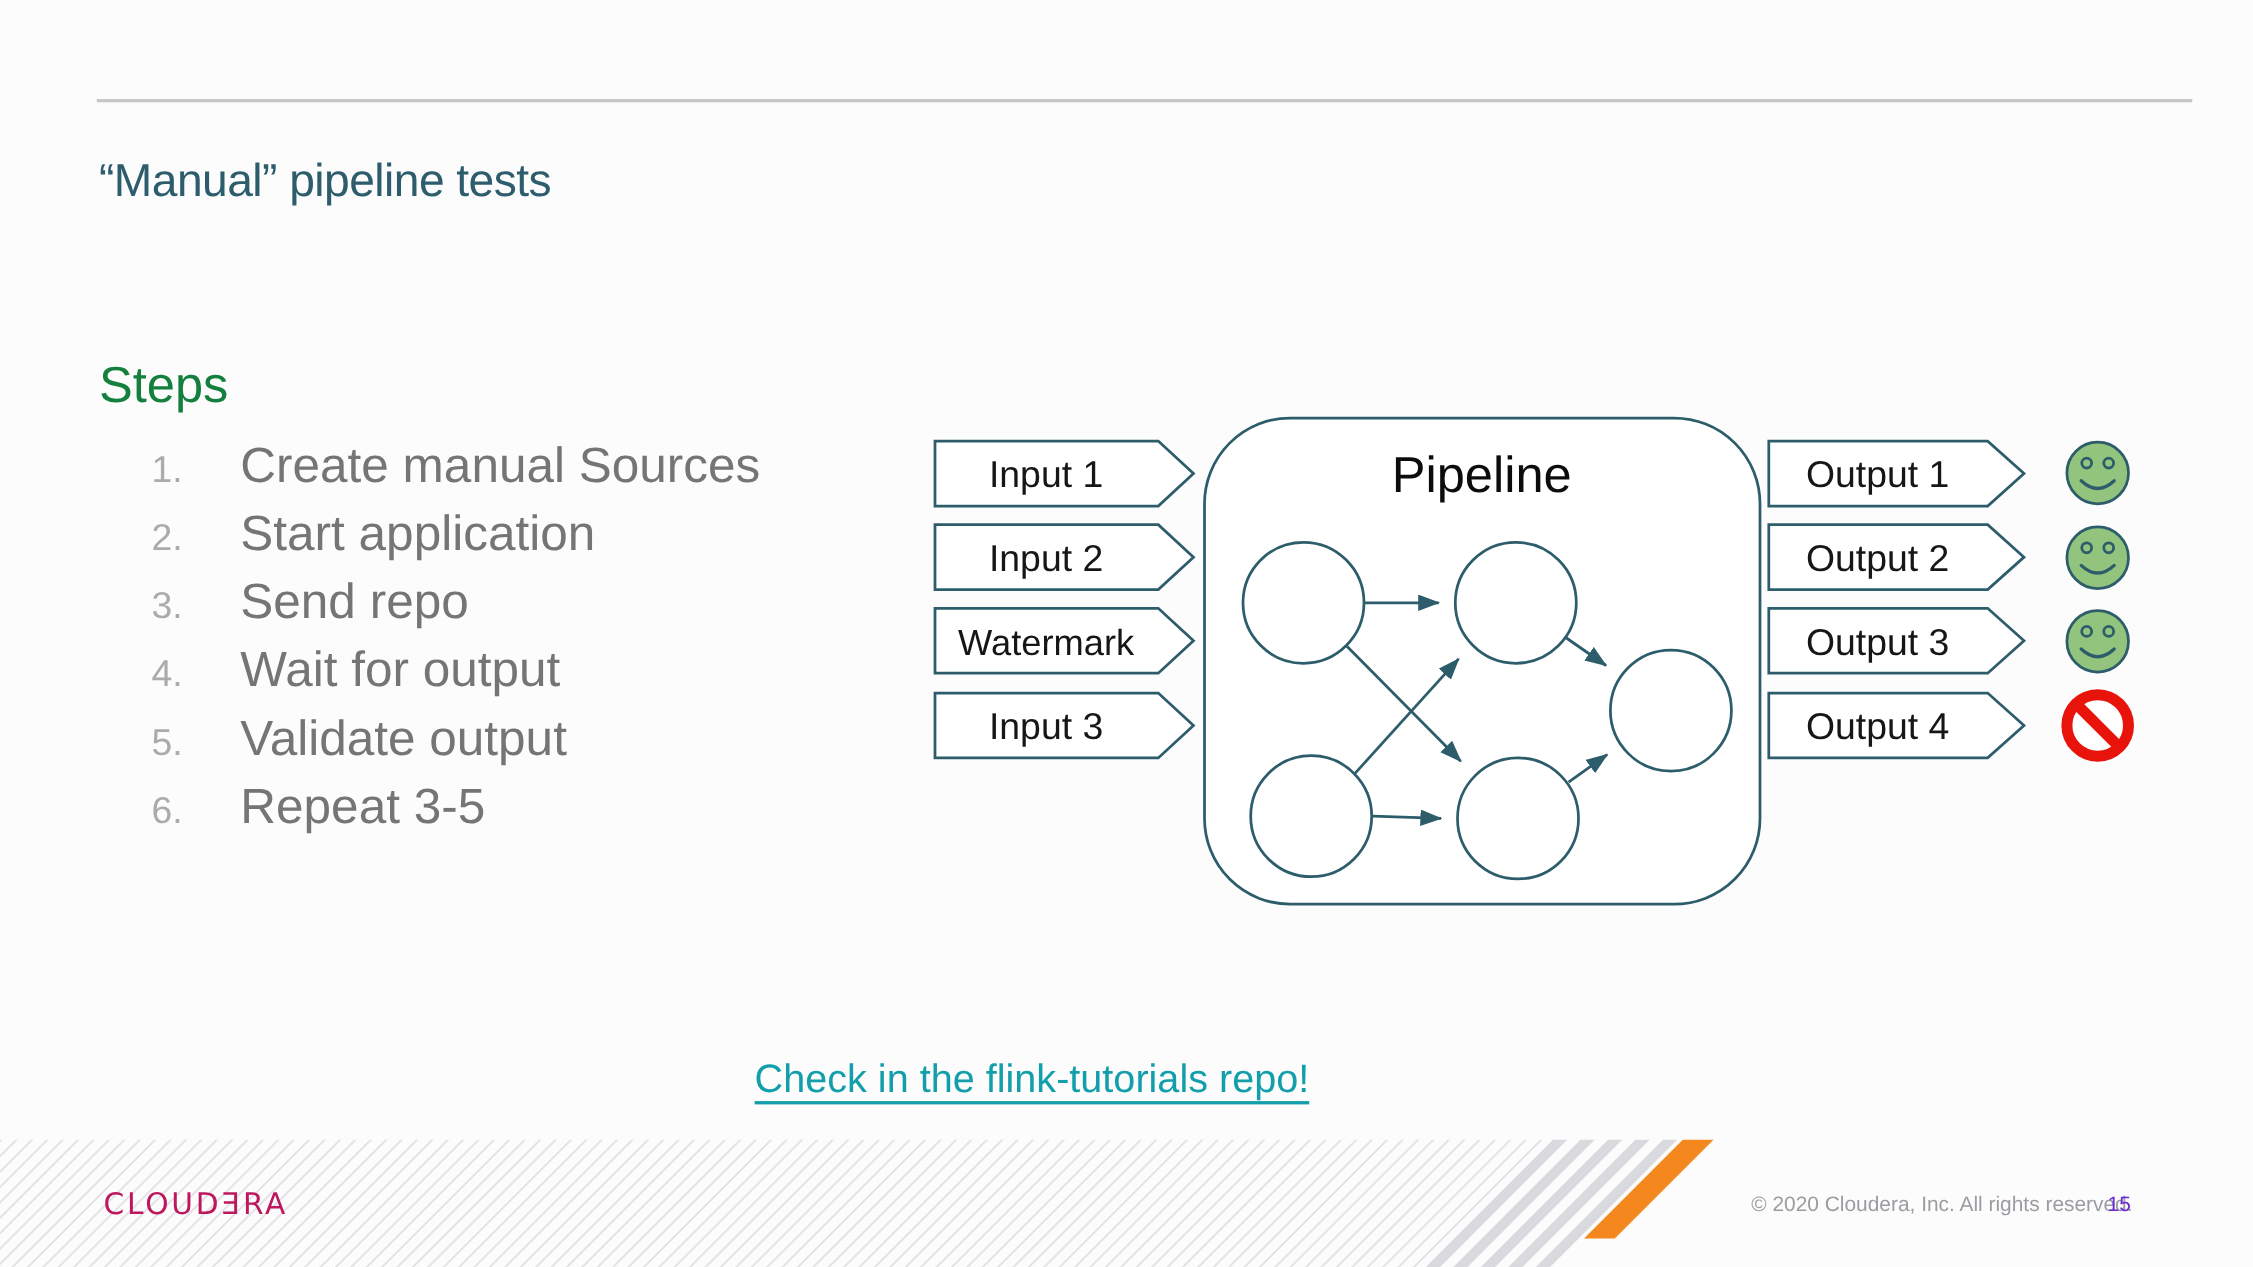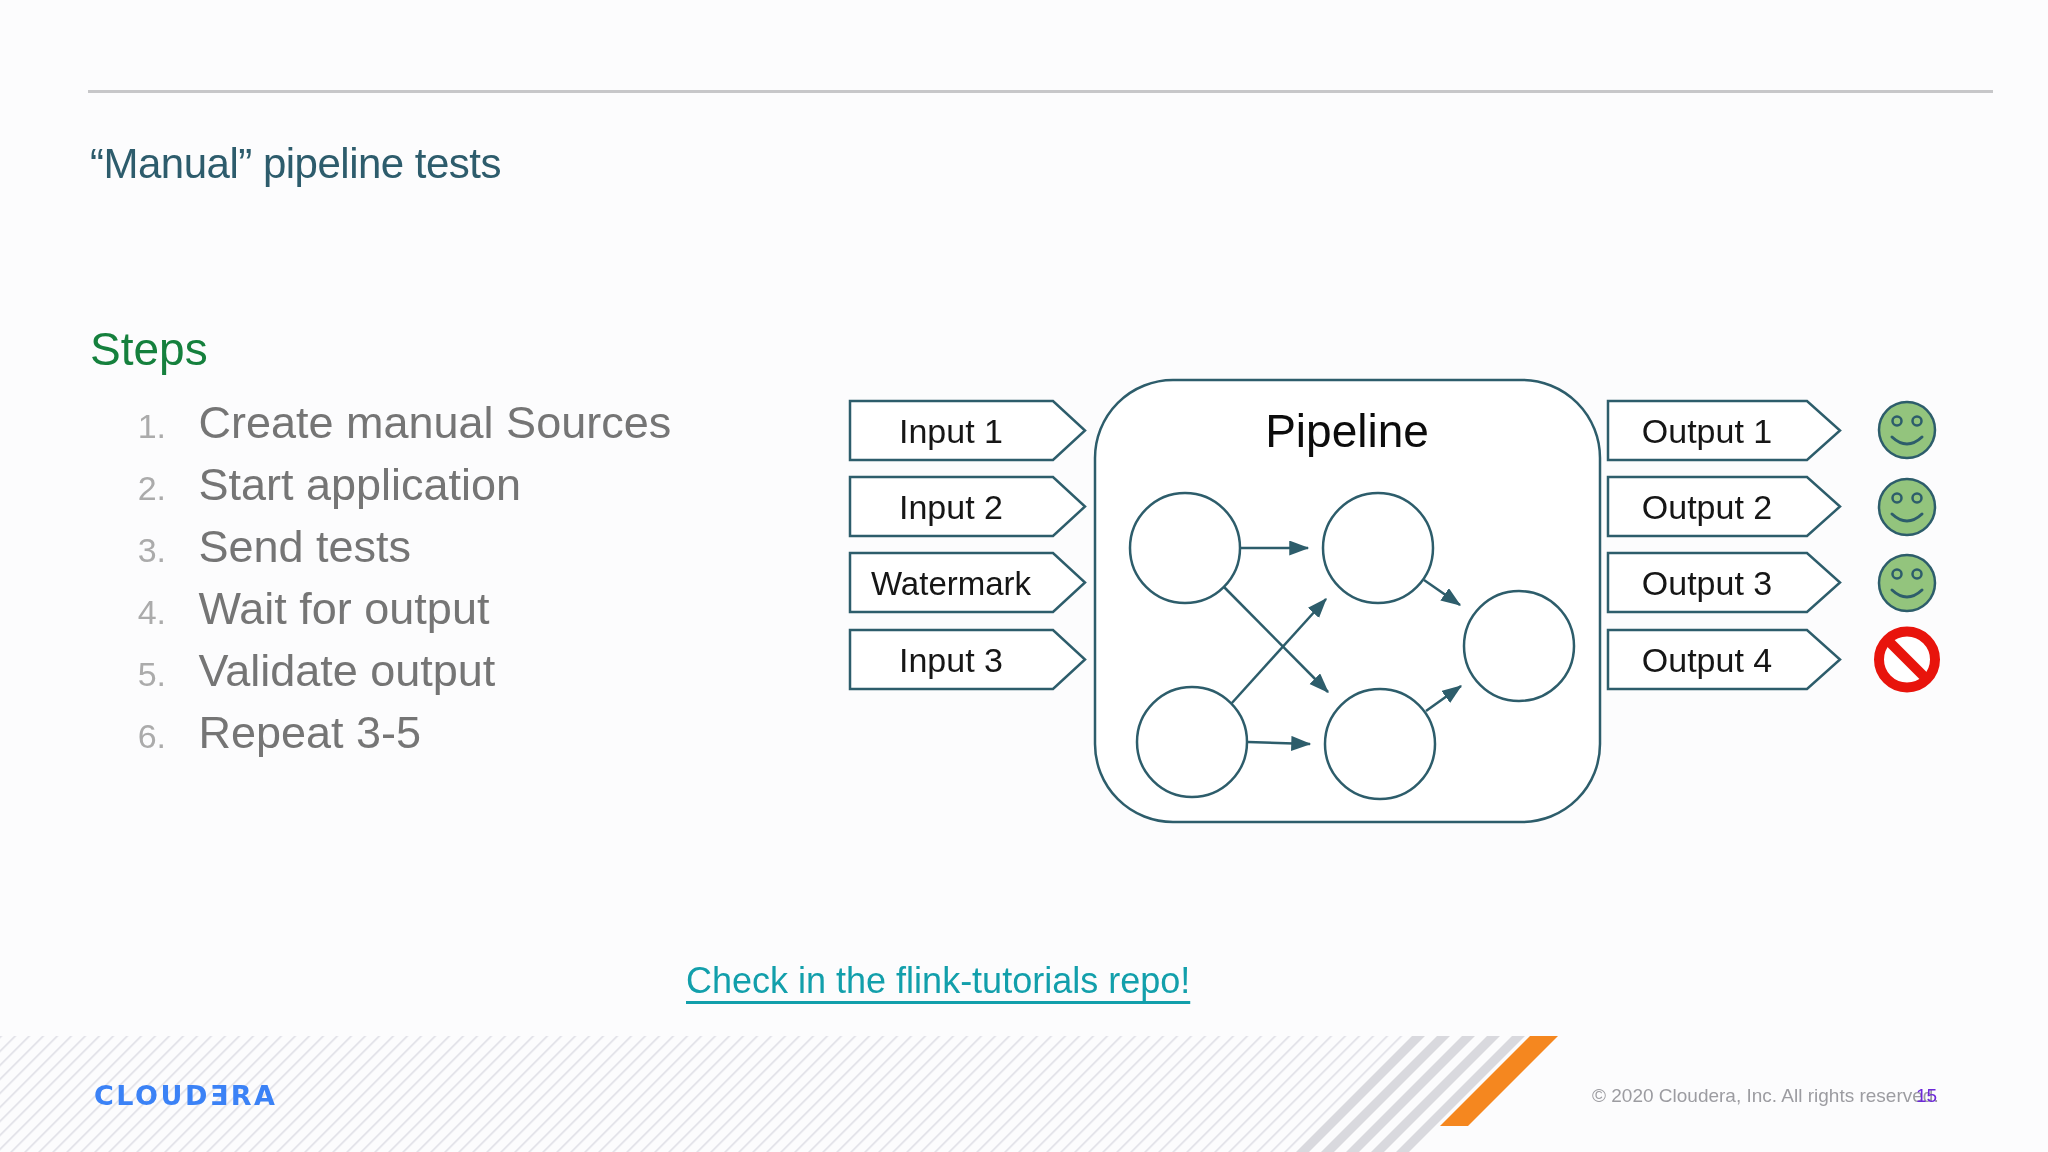--- a/index.html
+++ b/index.html
@@ -13,41 +13,41 @@
                font-weight:400;color:#2d5c6c;letter-spacing:-0.5px;}
 
   .steps-heading{position:absolute;left:90px;top:322px;font-size:46px;
                  color:#15803d;font-weight:400;}
 
   .steps-list{position:absolute;left:108px;top:392px;list-style:none;
               margin:0;padding:0;}
   .steps-list li{height:62px;line-height:62px;white-space:nowrap;}
   .steps-list .num{display:inline-block;width:58px;text-align:right;
                    font-size:34px;color:#ababab;vertical-align:baseline;}
-  .steps-list .txt{display:inline-block;margin-left:28px;font-size:45px;
+  .steps-list .txt{display:inline-block;margin-left:48px;font-size:45px;
                    color:#757575;}
 
   .diagram-svg{position:absolute;left:840px;top:375px;}
   svg text{font-family:"Liberation Sans",sans-serif;}
   .shape{fill:#ffffff;stroke:#2d5d6b;stroke-width:2.5;}
   .node{fill:#ffffff;stroke:#2d5d6b;stroke-width:2.5;}
   .edge{stroke:#2d5d6b;stroke-width:2.5;fill:none;}
   .box-label{font-size:34px;fill:#161616;text-anchor:middle;}
   .watermark-label{font-size:33px;fill:#161616;text-anchor:middle;}
   .pipeline-title{font-size:46px;fill:#0c0c0c;text-anchor:middle;}
 
   .repo-link{position:absolute;left:686px;top:960px;font-size:36px;
              color:#129fab;text-decoration:underline;
              text-decoration-thickness:3px;text-underline-offset:8px;
              cursor:pointer;}
 
   .deco-svg{position:absolute;left:0;top:1036px;}
 
-  .logo{position:absolute;left:94px;top:1080px;font-size:27px;font-weight:700;
-        letter-spacing:2.5px;color:#3b82f6;
+  .logo{position:absolute;left:94px;top:1080px;font-size:27px;font-weight:400;
+        letter-spacing:2.5px;color:#be185d;
         font-family:"DejaVu Sans","Liberation Sans",sans-serif;}
   .copyright{position:absolute;left:1592px;top:1085px;font-size:19px;
              color:#9c9ca1;}
   .page-num{position:absolute;left:1916px;top:1085px;font-size:19px;
             color:#6d28d9;}
 </style>
 </head>
 <body>
 
 <div class="top-rule"></div>
@@ -60,21 +60,21 @@
   <li>
     <span class="num">1.</span>
     <span class="txt">Create manual Sources</span>
   </li>
   <li>
     <span class="num">2.</span>
     <span class="txt">Start application</span>
   </li>
   <li>
     <span class="num">3.</span>
-    <span class="txt">Send tests</span>
+    <span class="txt">Send repo</span>
   </li>
   <li>
     <span class="num">4.</span>
     <span class="txt">Wait for output</span>
   </li>
   <li>
     <span class="num">5.</span>
     <span class="txt">Validate output</span>
   </li>
   <li>

